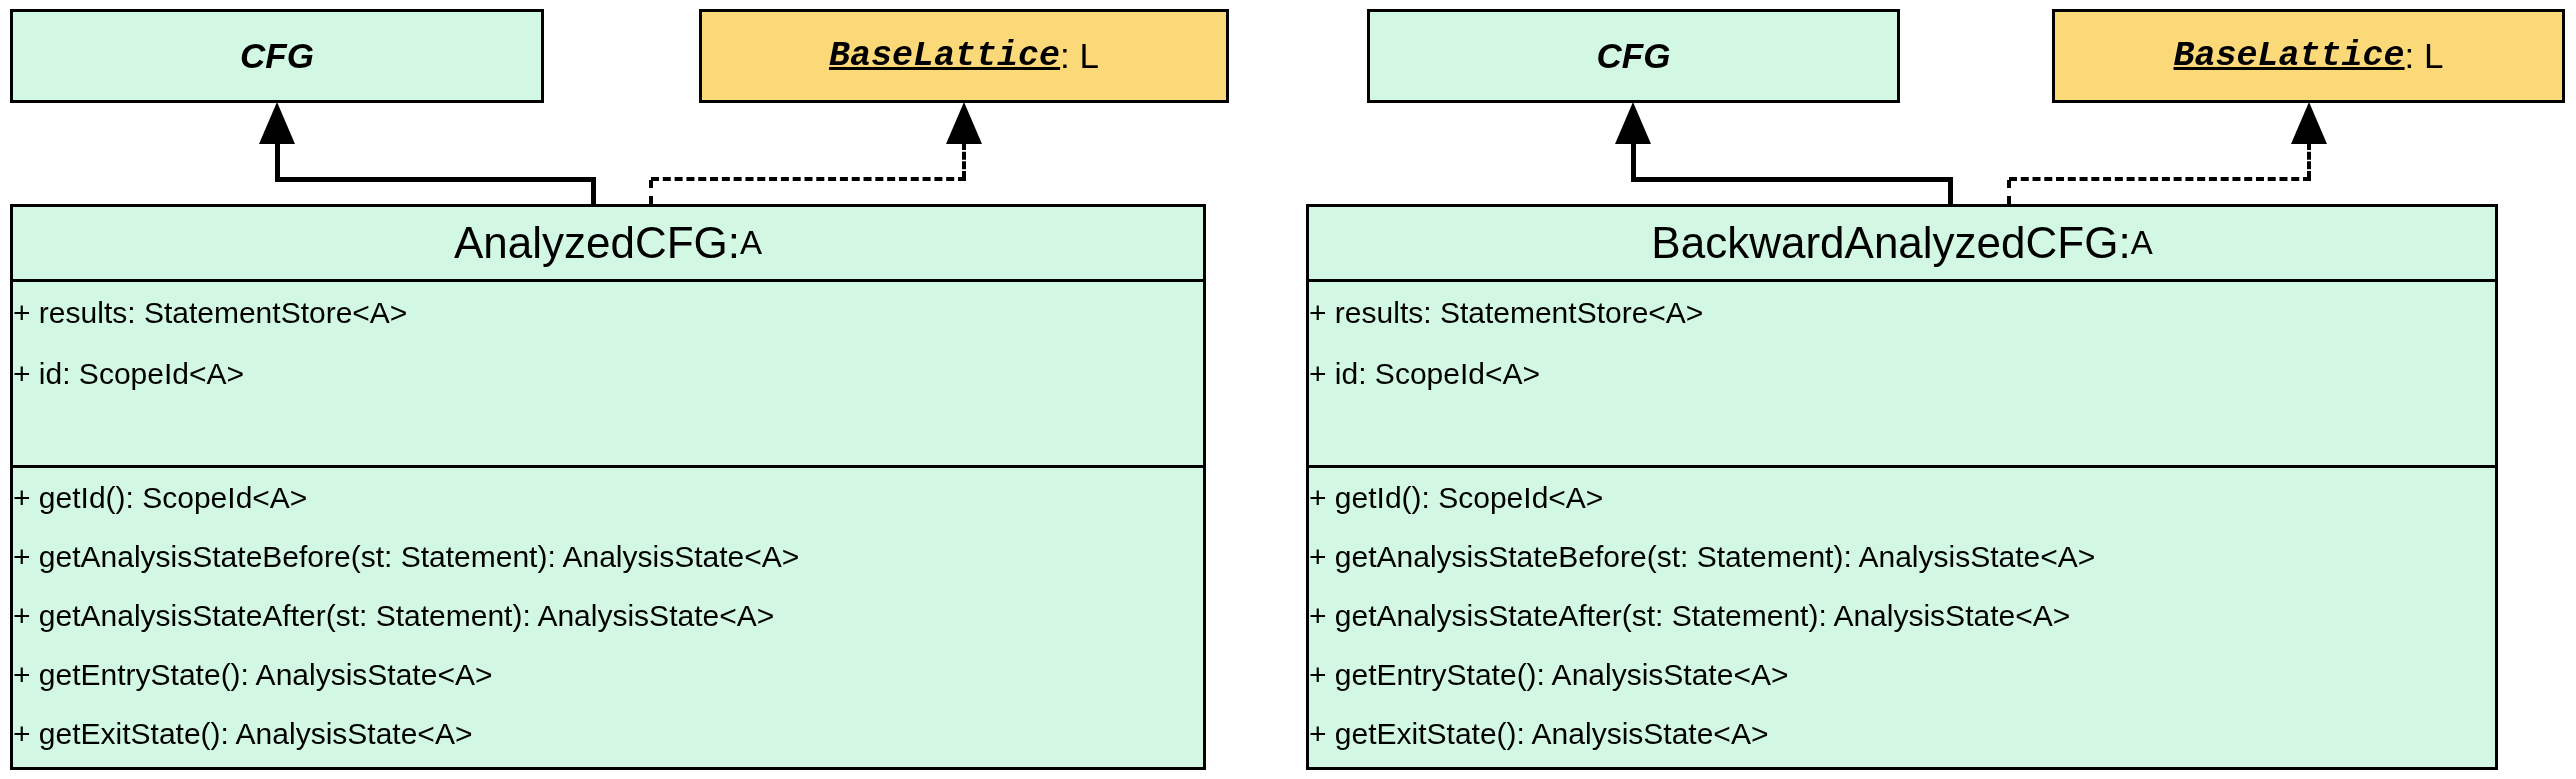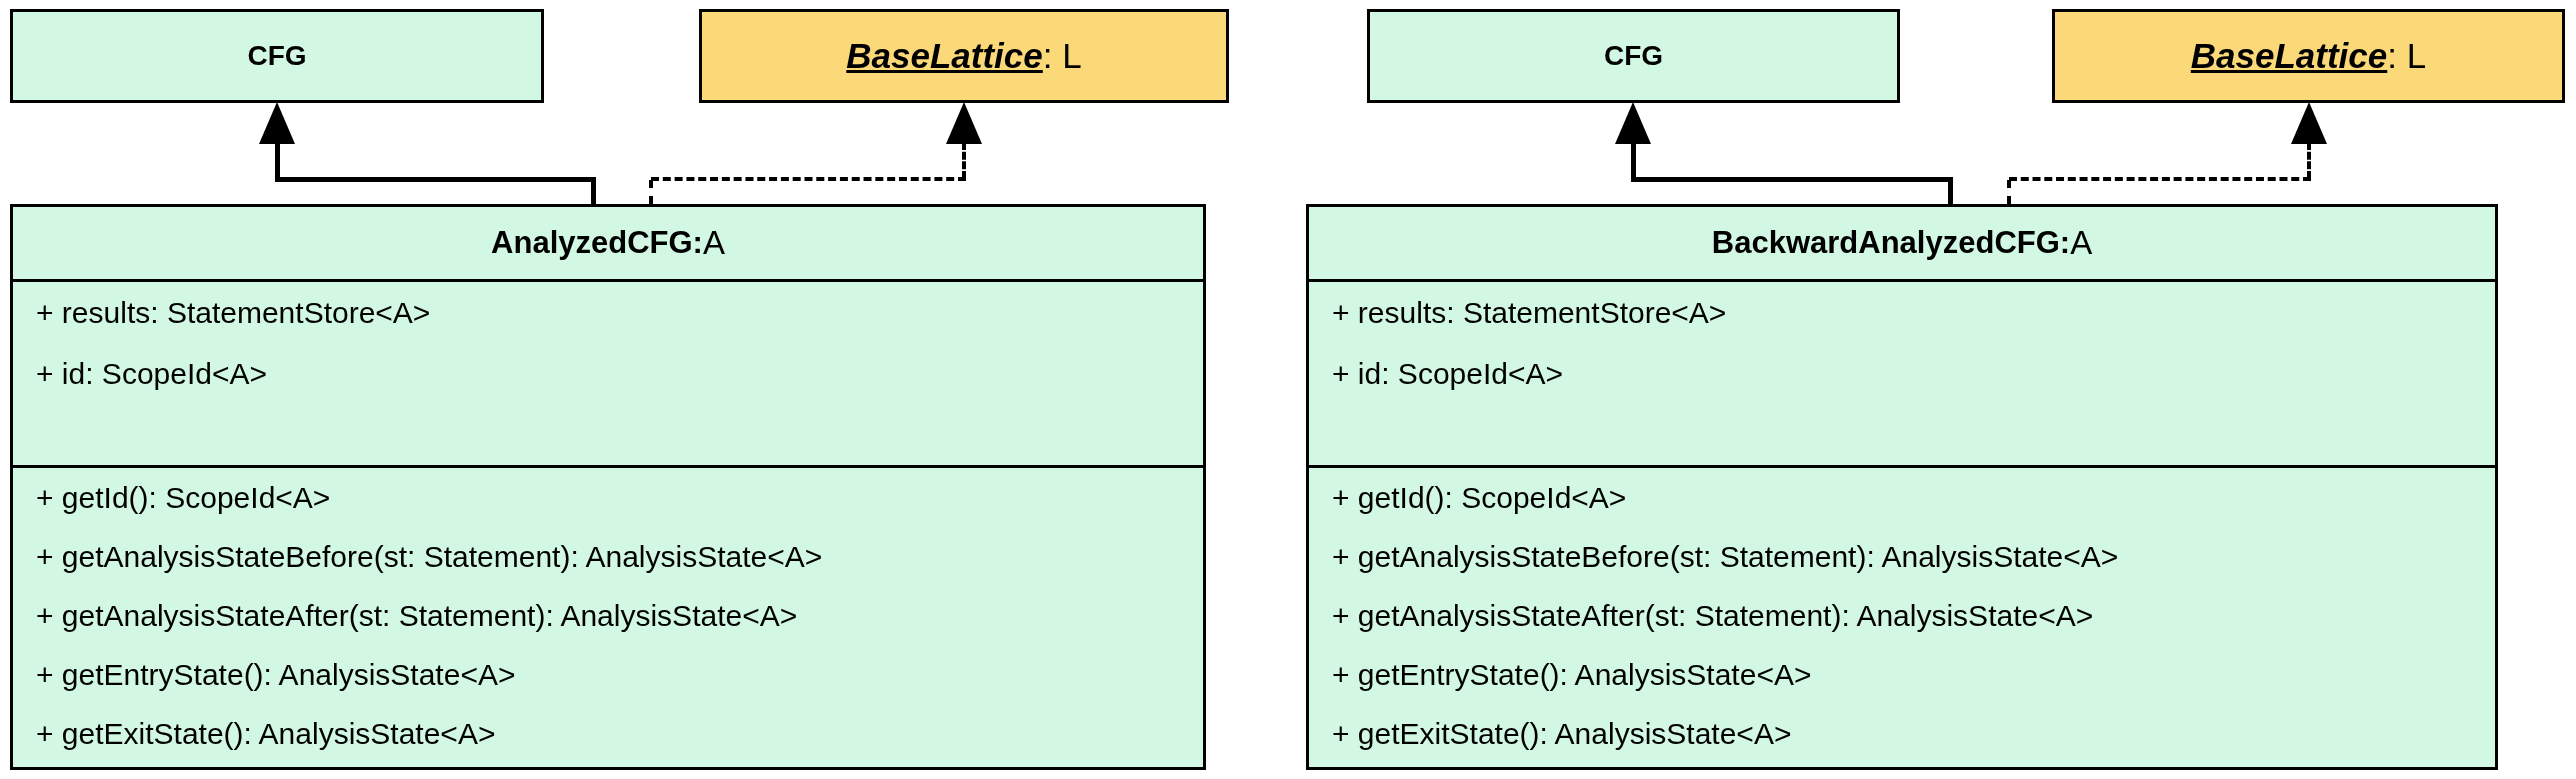--- a/index.html
+++ b/index.html
@@ -11,37 +11,37 @@
   body{
     width:2576px;height:779px;position:relative;background:#ffffff;
     font-family:"Liberation Sans","DejaVu Sans",sans-serif;color:var(--ink);
     overflow:hidden;
   }
   .box{
     position:absolute;background:var(--green);border:3.8px solid var(--ink);
     box-sizing:border-box;display:flex;align-items:center;justify-content:center;
     white-space:nowrap;
   }
-  .hdr{font-size:28px;font-weight:bold;}
+  .hdr{font-size:35px;font-weight:bold;font-style:italic;}
   .hdr-normal{font-size:35px;font-weight:normal;}
-  .iface-name{font-size:35px;font-weight:bold;font-style:italic;text-decoration:underline;}
+  .iface-name{font-size:35px;font-weight:bold;font-style:italic;text-decoration:underline;font-family:Liberation Mono, monospace;}
   .class-box{
     position:absolute;background:var(--green);border:3.8px solid var(--ink);
     box-sizing:border-box;display:block;
   }
   .title-compartment{
     height:72px;border-bottom:3px solid var(--ink);
     display:flex;align-items:center;justify-content:center;white-space:nowrap;
   }
-  .title-name{font-size:31px;font-weight:bold;}
+  .title-name{font-size:44px;font-weight:normal;}
   .title-param{font-size:33px;font-weight:normal;}
   .attrs-compartment{height:183px;border-bottom:3px solid var(--ink);box-sizing:content-box;}
   .methods-compartment{height:347px;}
   .member-row{
-    height:61px;line-height:61px;padding-left:23px;font-size:30px;white-space:nowrap;
+    height:61px;line-height:61px;font-size:30px;white-space:nowrap;
     overflow:hidden;
   }
   .methods-compartment .member-row{height:59px;line-height:59px;}
   .seg-solid{position:absolute;background:var(--ink);}
   .seg-dash-h{position:absolute;height:0;border-top:4.6px dashed var(--ink);}
   .seg-dash-v{position:absolute;width:0;border-left:4.6px dashed var(--ink);}
   .arrowhead{
     position:absolute;width:0;height:0;
     border-left:18px solid transparent;border-right:18px solid transparent;
     border-bottom:42px solid var(--ink);

